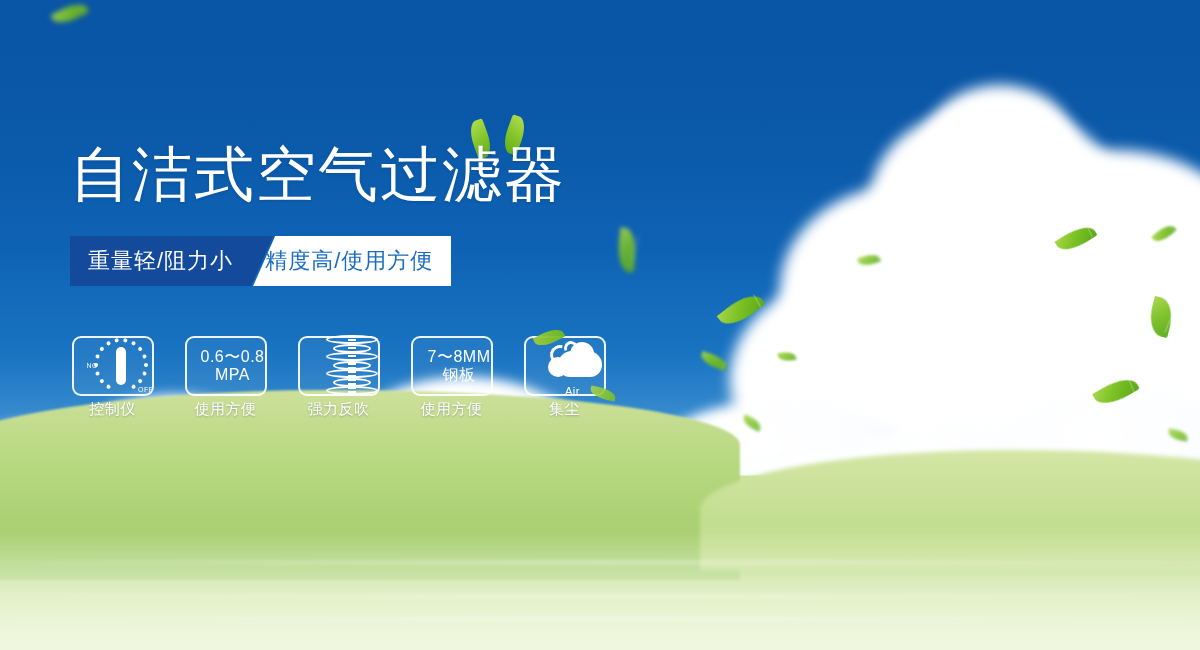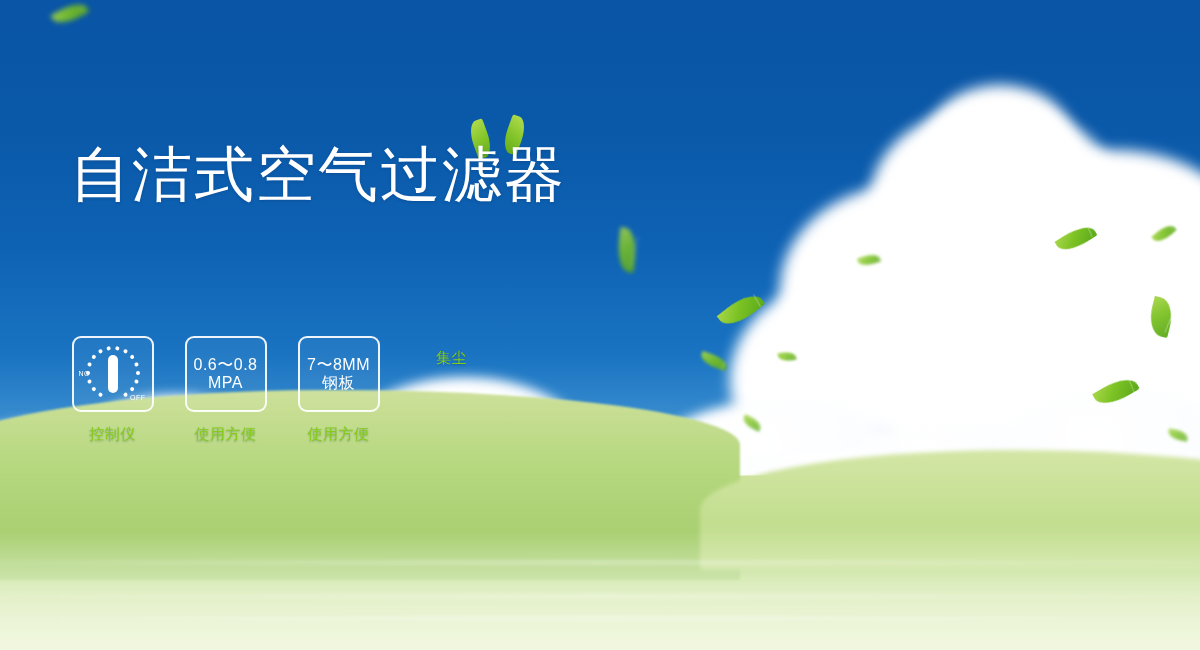--- a/index.html
+++ b/index.html
@@ -158,31 +158,31 @@
     display:flex; align-items:center;
     padding:0 18px 0 12px;
     margin-left:-20px;
     clip-path:polygon(22px 0, 100% 0, 100% 100%, 0 100%);
   }
 
   
   .features { position:absolute; left:70px; top:336px; display:flex; gap:28px; }
   .feat { width:85px; display:flex; flex-direction:column; align-items:center; }
   .feat-box {
-    width:82px; height:76px; border:2px solid rgba(255,255,255,.92);
+    width:82px; height:60px; border:2px solid rgba(255,255,255,.92);
     border-radius:9px; position:relative;
-    display:flex; align-items:center; justify-content:center;
+    display:flex; align-items:center; justify-content:flex-end;
     background:rgba(255,255,255,.05);
   }
   .feat-text {
     color:#ffffff; font-size:16px; line-height:1.12; text-align:center;
     letter-spacing:.5px;
   }
   .feat-label {
-    margin-top:13px; color:#84cc16; font-size:15px; white-space:nowrap;
+    margin-top:4px; color:#ffffff; font-size:15px; white-space:nowrap;
     letter-spacing:.5px; text-shadow:0 1px 2px rgba(0,40,90,.3);
   }
 
   
   .gauge { position:relative; width:62px; height:60px; }
   .gauge .dot {
     position:absolute; width:4px; height:4px; border-radius:50%;
     background:#fff; left:29px; top:2px;
     transform-origin:2px 27px;
   }
@@ -306,20 +306,24 @@
   <div class="leaf" style="left:1150px;top:298px; width:22px; height:38px; transform:rotate(14deg); filter:blur(.6px); opacity:.95;"></div>
   <div class="leaf" style="left:1094px;top:382px; width:44px; height:19px; transform:rotate(-30deg); filter:blur(.5px);"></div>
   <div class="leaf" style="left:1168px;top:430px; width:20px; height:10px; transform:rotate(10deg); filter:blur(1.4px); opacity:.8;"></div>
 
   <div class="sprouts">
     <span class="sprout l"></span>
     <span class="sprout r"></span>
   </div>
   <div class="title">自洁式空气过滤器</div>
 
+  <div class="badge">
+    <div class="badge-left">重量轻/阻力小</div>
+    <div class="badge-right">精度高/使用方便</div>
+  </div>
 
   <div class="features">
 
     <div class="feat">
       <div class="feat-box">
         <div class="gauge">
           <span class="dot" style="transform:rotate(-150deg)"></span>
           <span class="dot" style="transform:rotate(-130deg)"></span>
           <span class="dot" style="transform:rotate(-110deg)"></span>
           <span class="dot" style="transform:rotate(-90deg)"></span>
@@ -346,29 +350,56 @@
     <div class="feat">
       <div class="feat-box">
         <div class="feat-text">
           <div>0.6〜0.8</div>
           <div>MPA</div>
         </div>
       </div>
       <div class="feat-label">使用方便</div>
     </div>
 
+    <div class="feat">
+      <div class="feat-box">
+        <div class="coil">
+          <span class="core"></span>
+          <i style="top:0px;"></i>
+          <i class="s" style="top:9px;"></i>
+          <i style="top:17px;"></i>
+          <i class="s" style="top:26px;"></i>
+          <i style="top:34px;"></i>
+          <i class="s" style="top:43px;"></i>
+          <i style="top:51px;"></i>
+        </div>
+      </div>
+      <div class="feat-label">强力反吹</div>
+    </div>
 
     <div class="feat">
       <div class="feat-box">
         <div class="feat-text">
           <div>7〜8MM</div>
           <div>钢板</div>
         </div>
       </div>
       <div class="feat-label">使用方便</div>
     </div>
 
     <div class="feat">
+      <div class="feat-box">
+        <div class="airicon">
+          <span class="gleaf"></span>
+          <span class="c3"></span>
+          <span class="c2"></span>
+          <span class="c1"></span>
+          <span class="swirl"></span>
+          <span class="swirl2"></span>
+          <span class="gleaf2"></span>
+          <span class="airtxt">Air</span>
+        </div>
+      </div>
       <div class="feat-label">集尘</div>
     </div>
 
   </div>
 </div>
 
 </body></html>

